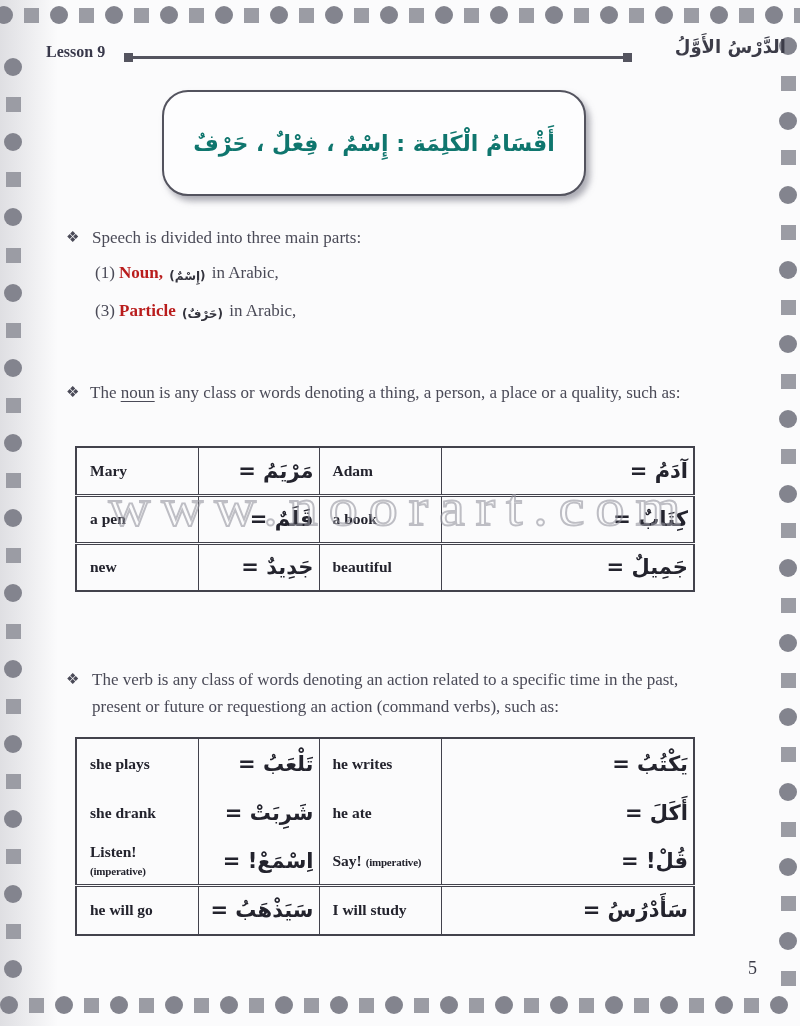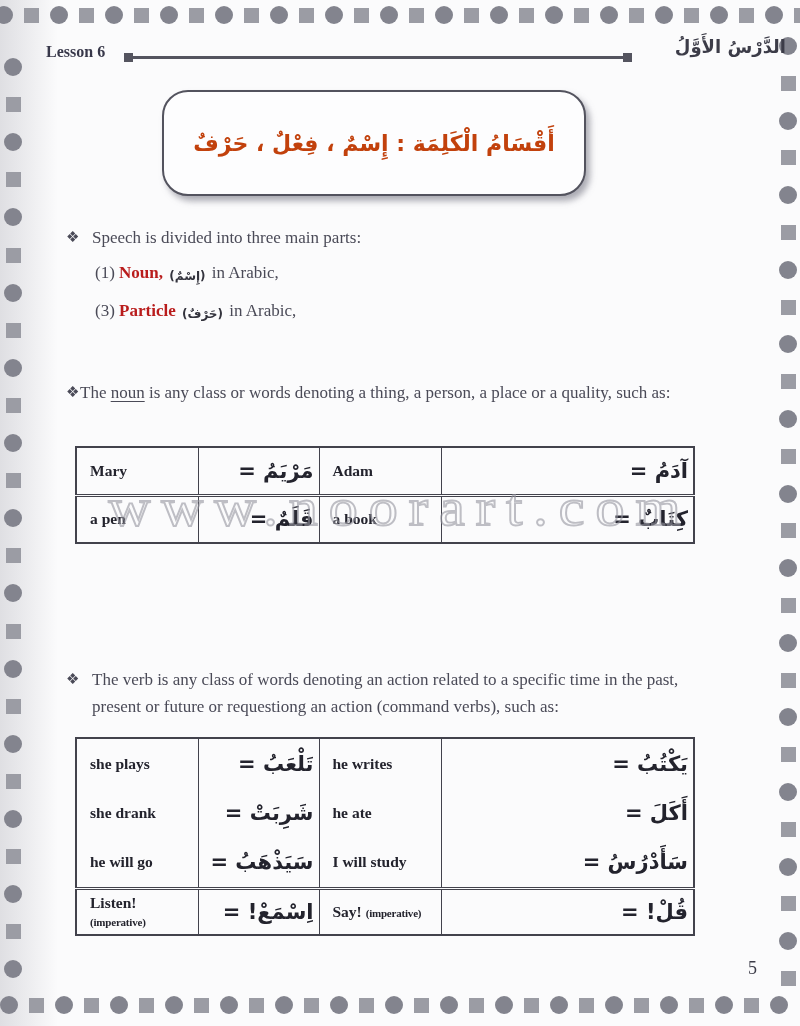--- a/index.html
+++ b/index.html
@@ -24,21 +24,21 @@
   .hline::before,.hline::after{content:"";position:absolute;top:-3px;width:9px;height:9px;background:#54545f;}
   .hline::before{left:-4px;}
   .hline::after{right:-4px;}
   .lesson-ar{position:absolute;left:630px;top:36px;width:156px;text-align:right;
     font-family:"DejaVu Sans",sans-serif;font-size:18px;font-weight:bold;color:#3c3c48;z-index:3;direction:rtl;}
   
   .title-box{position:absolute;left:162px;top:90px;width:420px;height:102px;z-index:3;
     border:2px solid #53535e;border-radius:26px;background:#fdfdfe;
     box-shadow:4px 5px 6px rgba(105,105,120,0.55);
     display:flex;flex-direction:column;align-items:center;justify-content:center;gap:5px;}
-  .title-ar{font-family:"DejaVu Sans",sans-serif;direction:rtl;font-size:22px;font-weight:bold;color:#c2410c;}
+  .title-ar{font-family:"DejaVu Sans",sans-serif;direction:rtl;font-size:22px;font-weight:bold;color:#0f766e;}
   .title-en{font-size:17.5px;font-weight:bold;color:#2c2c38;}
   
   .bullet{position:absolute;font-size:15px;color:#4a4a57;z-index:3;}
   .ptext{position:absolute;font-size:17px;color:#4a4a57;line-height:27px;z-index:3;}
   .u{text-decoration:underline;text-underline-offset:3px;}
   
   .items{position:absolute;left:95px;top:254px;z-index:3;}
   .item{height:38px;line-height:38px;font-size:17px;color:#4a4a57;}
   .item b{color:#b91c1c;}
   .ar-inline{font-family:"DejaVu Sans",sans-serif;font-size:12px;font-weight:bold;color:#33333d;
@@ -179,21 +179,21 @@
       <div class="bshape bcircle" style="left: 779px; top: 708.4px;"></div>
       <div class="bshape bsquare" style="left: 780.5px; top: 747.2px;"></div>
       <div class="bshape bcircle" style="left: 779px; top: 783px;"></div>
       <div class="bshape bsquare" style="left: 780.5px; top: 821.8px;"></div>
       <div class="bshape bcircle" style="left: 779px; top: 857.6px;"></div>
       <div class="bshape bsquare" style="left: 780.5px; top: 896.4px;"></div>
       <div class="bshape bcircle" style="left: 779px; top: 932.2px;"></div>
       <div class="bshape bsquare" style="left: 780.5px; top: 971px;"></div>
     </div>
 
-  <div class="lesson-en">Lesson 6</div>
+  <div class="lesson-en">Lesson 9</div>
   <div class="hline"></div>
   <div class="lesson-ar" dir="rtl">الدَّرْسُ الأَوَّلُ</div>
 
   <div class="title-box">
     <div class="title-ar" dir="rtl">أَقْسَامُ الْكَلِمَة : إِسْمٌ ، فِعْلٌ ، حَرْفٌ</div>
   </div>
 
   <span class="bullet" style="left:66px;top:228px;">❖</span>
   <div class="ptext" style="left:92px;top:224px;width:620px;">Speech is divided into three main parts:</div>
 
@@ -206,21 +206,21 @@
     </div>
     <div class="item">
       <span>(3)</span>
       <b>Particle</b>
       <span class="ar-inline" dir="ltr">(حَرْفٌ)</span>
       <span>in Arabic,</span>
     </div>
   </div>
 
   <span class="bullet" style="left:66px;top:383px;">❖</span>
-  <div class="ptext" style="left:80px;top:379px;width:628px;">
+  <div class="ptext" style="left:90px;top:379px;width:628px;">
     <span>The</span>
     <span class="u">noun</span>
     <span>is any class or words denoting a thing, a person, a place or a quality, such as:</span>
   </div>
 
   <table class="wtable" style="top:446px;width:618px;">
     <colgroup>
         <col style="width:122px">
         <col style="width:121px">
         <col style="width:122px">
@@ -232,20 +232,26 @@
       <td class="ar">مَرْيَمُ =</td>
       <td class="en">Adam</td>
       <td class="ar">آدَمُ =</td>
     </tr>
     <tr style="height:48px">
       <td class="en">a pen</td>
       <td class="ar">قَلَمٌ =</td>
       <td class="en">a book</td>
       <td class="ar">كِتَابٌ =</td>
     </tr>
+    <tr style="height:48px">
+      <td class="en">new</td>
+      <td class="ar">جَدِيدٌ =</td>
+      <td class="en">beautiful</td>
+      <td class="ar">جَمِيلٌ =</td>
+    </tr>
   </tbody>
     </table>
 
   <span class="bullet" style="left:66px;top:670px;">❖</span>
   <div class="ptext" style="left:92px;top:666px;width:628px;">The verb is any class of words denoting an action related to a specific time in the past, present or future or requestiong an action (command verbs), such as:</div>
 
   <table class="wtable vt" style="top:737px;width:618px;">
     <colgroup>
         <col style="width:122px">
         <col style="width:121px">
@@ -258,38 +264,38 @@
       <td class="ar">تَلْعَبُ =</td>
       <td class="en">he writes</td>
       <td class="ar">يَكْتُبُ =</td>
     </tr>
     <tr class="nb" style="height:50px">
       <td class="en">she drank</td>
       <td class="ar">شَرِبَتْ =</td>
       <td class="en">he ate</td>
       <td class="ar">أَكَلَ =</td>
     </tr>
-    <tr style="height:50px">
-      <td class="en">he will go</td>
-      <td class="ar">سَيَذْهَبُ =</td>
-      <td class="en">I will study</td>
-      <td class="ar">سَأَدْرُسُ =</td>
-    </tr>
     <tr style="height:47px">
       <td class="en">
         <span>Listen!</span>
         <span class="note">(imperative)</span>
       </td>
       <td class="ar">اِسْمَعْ! =</td>
       <td class="en">
         <span>Say!</span>
         <span class="note">(imperative)</span>
       </td>
       <td class="ar">قُلْ! =</td>
     </tr>
+    <tr style="height:50px">
+      <td class="en">he will go</td>
+      <td class="ar">سَيَذْهَبُ =</td>
+      <td class="en">I will study</td>
+      <td class="ar">سَأَدْرُسُ =</td>
+    </tr>
   </tbody>
     </table>
 
   <div class="watermark">www.noorart.com</div>
 
   <div class="page-num">5</div>
 
 </div>
 
 </body></html>

